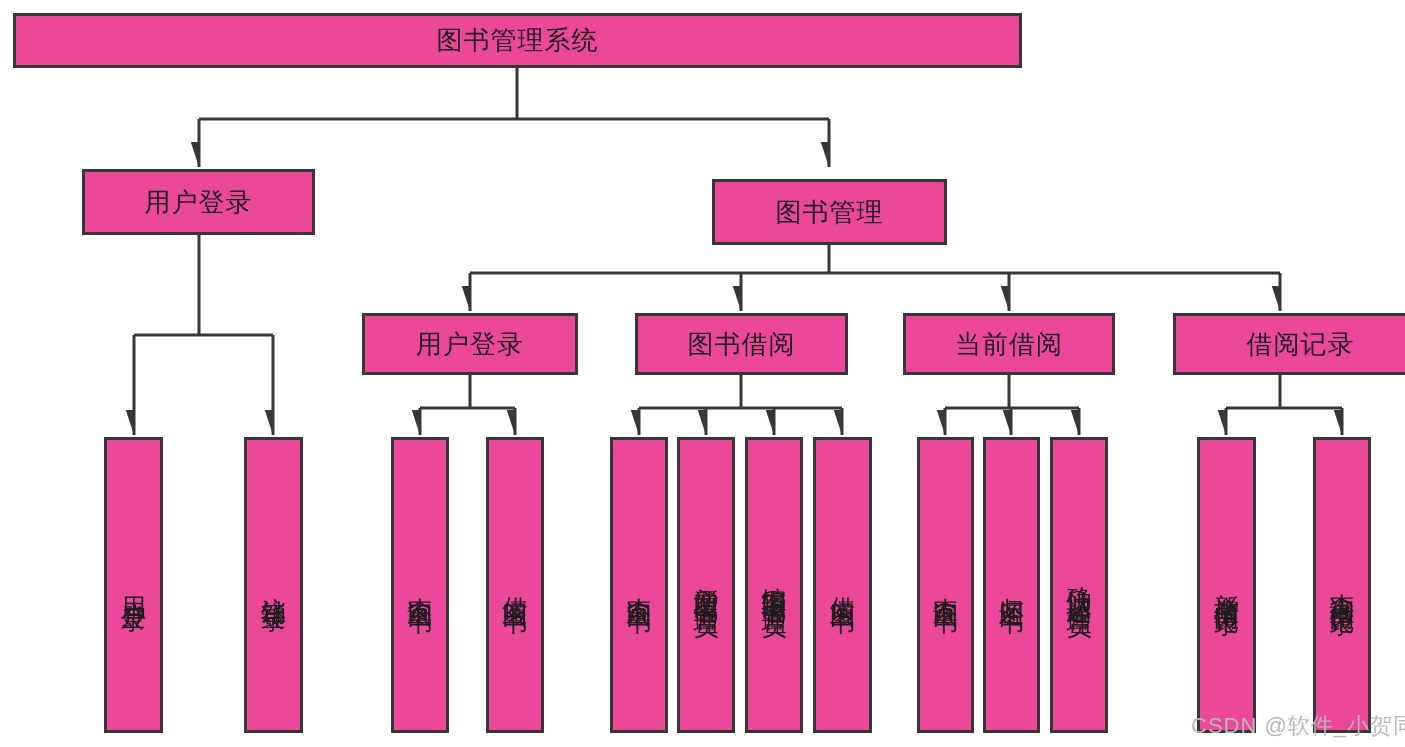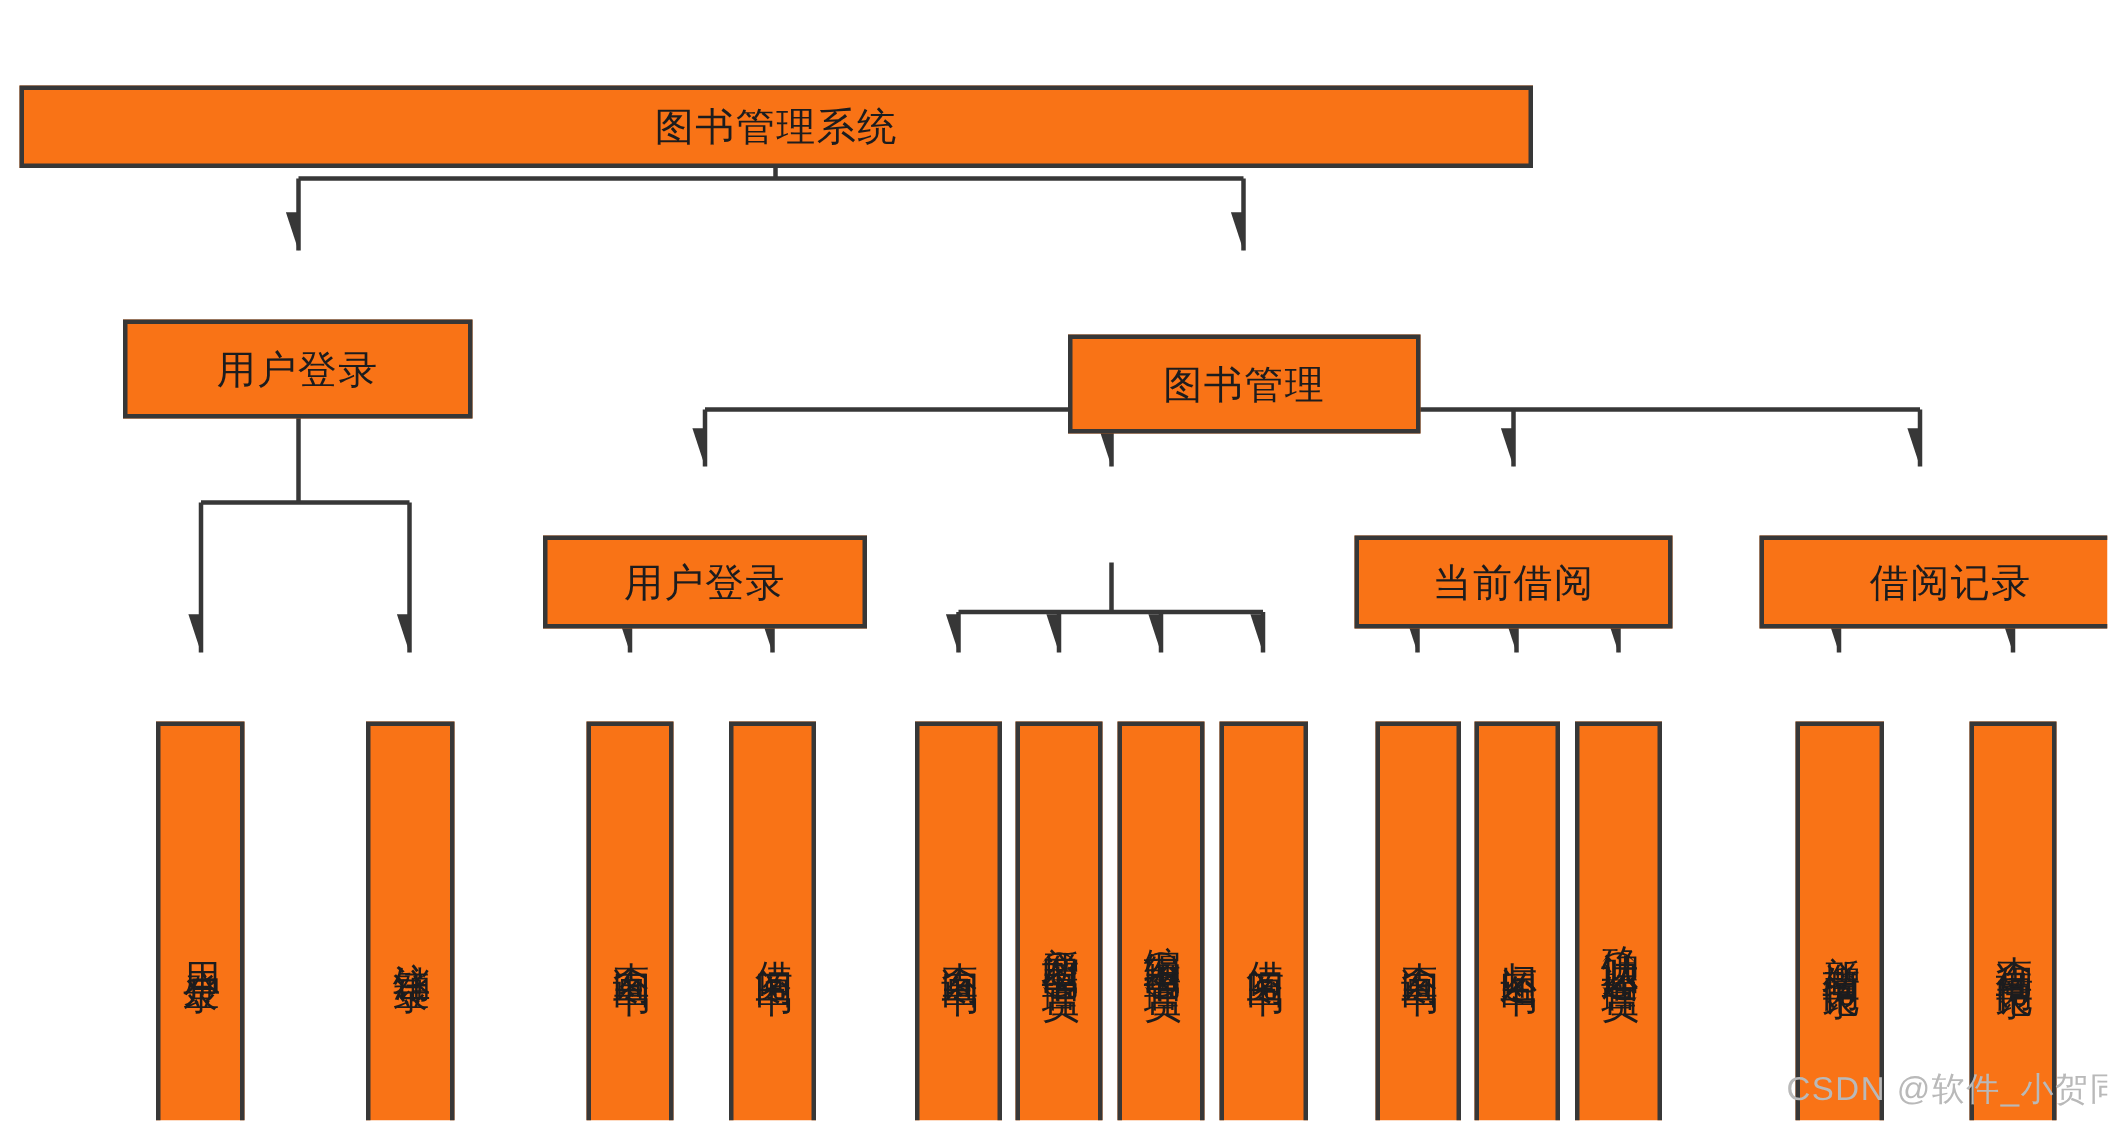--- a/index.html
+++ b/index.html
@@ -17,30 +17,29 @@
   }
   .connectors {
     position: absolute;
     left: 0;
     top: 0;
     z-index: 1;
   }
   .node {
     position: absolute;
     box-sizing: border-box;
-    background: #f97316;
+    background: #ec4899;
     border: 3px solid #373737;
     color: #1c1c1e;
     display: flex;
     align-items: center;
     justify-content: center;
     z-index: 2;
     font-size: 26px;
     letter-spacing: 1px;
-    margin-top: 44px;
   }
   .node.vertical {
     writing-mode: vertical-rl;
     letter-spacing: 4px;
     font-size: 25px;
     line-height: 1;
   }
   .watermark {
     position: absolute;
     left: 1191px;
@@ -106,20 +105,21 @@
       <path d="M1342,408 V435" marker-end="url(#arrow)"></path>
     </g>
   </svg>
 
   <div class="node" style="left:13px; top:13px; width:1009px; height:55px;">图书管理系统</div>
 
   <div class="node" style="left:82px; top:169px; width:233px; height:66px;">用户登录</div>
   <div class="node" style="left:712px; top:179px; width:235px; height:66px;">图书管理</div>
 
   <div class="node" style="left:362px; top:313px; width:216px; height:62px;">用户登录</div>
+  <div class="node" style="left:635px; top:313px; width:213px; height:62px;">图书借阅</div>
   <div class="node" style="left:903px; top:313px; width:212px; height:62px;">当前借阅</div>
   <div class="node" style="left:1173px; top:313px; width:255px; height:62px;">借阅记录</div>
 
   <div class="node vertical" style="left:104px; top:437px; width:59px; height:296px;">用户登录</div>
   <div class="node vertical" style="left:244px; top:437px; width:59px; height:296px;">注销登录</div>
 
   <div class="node vertical" style="left:391px; top:437px; width:58px; height:296px;">查询图书</div>
   <div class="node vertical" style="left:486px; top:437px; width:58px; height:296px;">借阅图书</div>
 
   <div class="node vertical" style="left:610px; top:437px; width:58px; height:296px;">查询图书</div>

